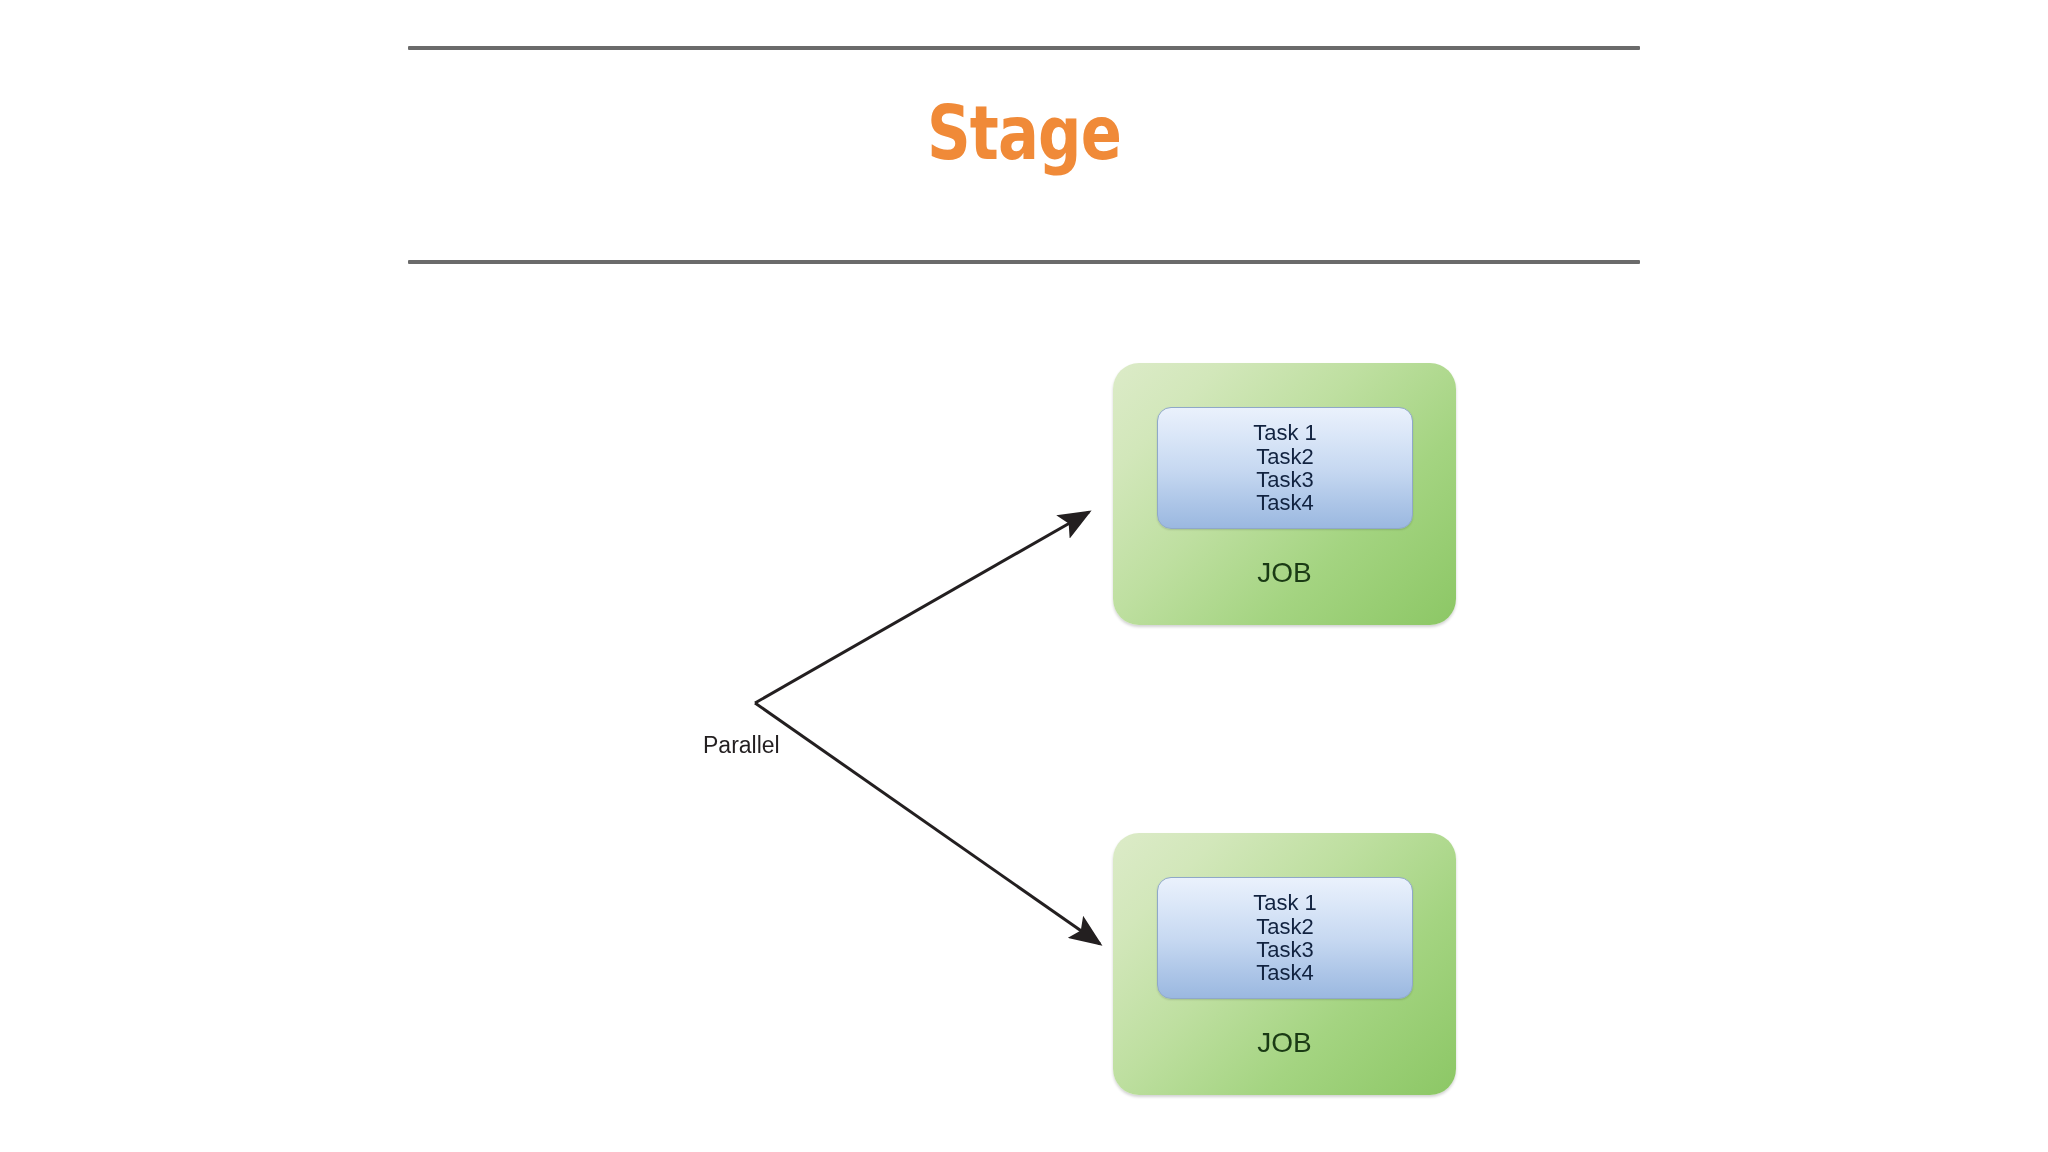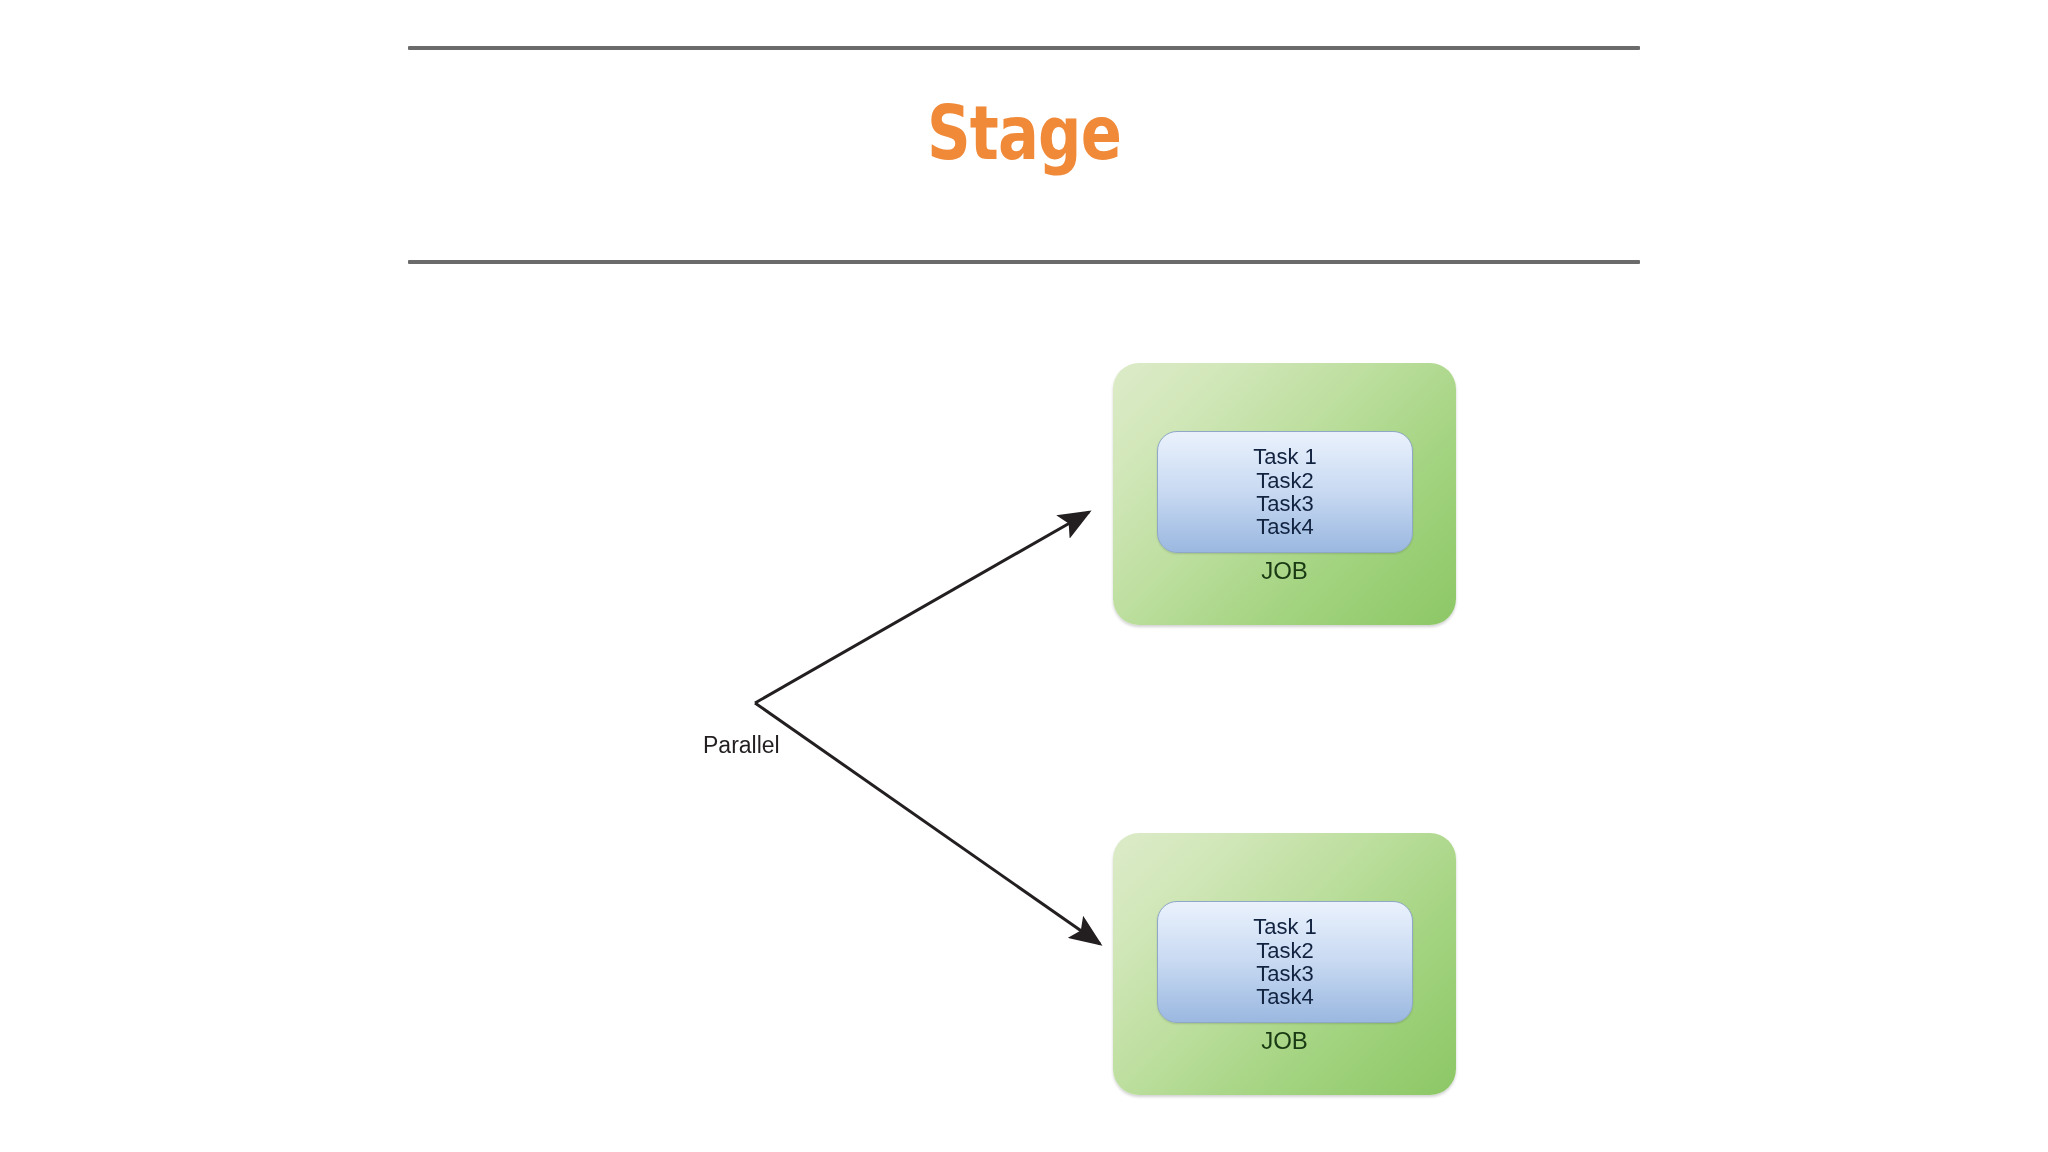--- a/index.html
+++ b/index.html
@@ -85,54 +85,53 @@
   }
   .job-box.first  { left: 1113px; top: 363px; }
   .job-box.second { left: 1113px; top: 833px; }
 
   .task-box {
     position: absolute;
     left: 44px;
     top: 44px;
     width: 256px;
     height: 122px;
-    border-radius: 20px;
+    border-radius: 14px;
     border: 1px solid #8fa8c8;
     background:
       linear-gradient(180deg,
         #eaf1fc 0%,
         #dbe7f8 22%,
         #c6d8f1 52%,
         #acc5e7 80%,
         #9bb8e0 100%);
     box-shadow: 0 1px 2px rgba(0,0,0,0.14);
     display: flex;
     flex-direction: column;
     align-items: center;
     justify-content: center;
     box-sizing: border-box;
-    margin-top: 24px;
   }
   .task-line {
     font-family: "Liberation Sans", sans-serif;
     font-size: 22px;
     line-height: 1.06;
     color: #122340;
     white-space: nowrap;
     text-align: center;
   }
 
   .job-label {
     position: absolute;
     left: 0;
     right: 0;
     top: 194px;
     text-align: center;
     font-family: "Liberation Sans", sans-serif;
-    font-size: 24px;
+    font-size: 28px;
     color: #1a3a14;
     white-space: nowrap;
   }
 </style>
 </head>
 <body>
 
 <div id="slide">
 
   <div class="rule top"></div>

